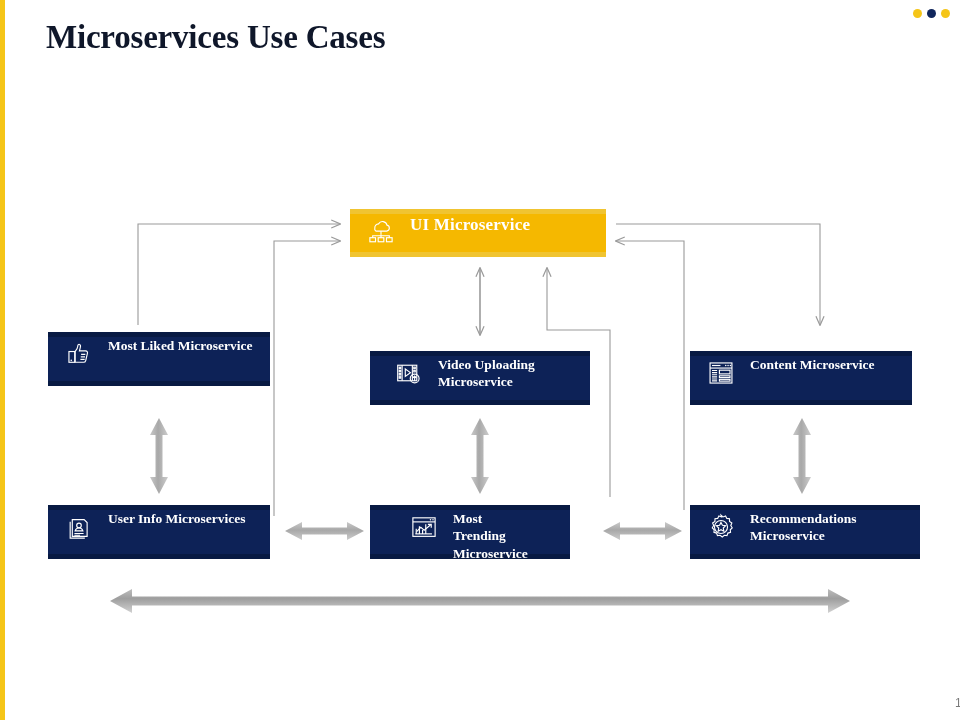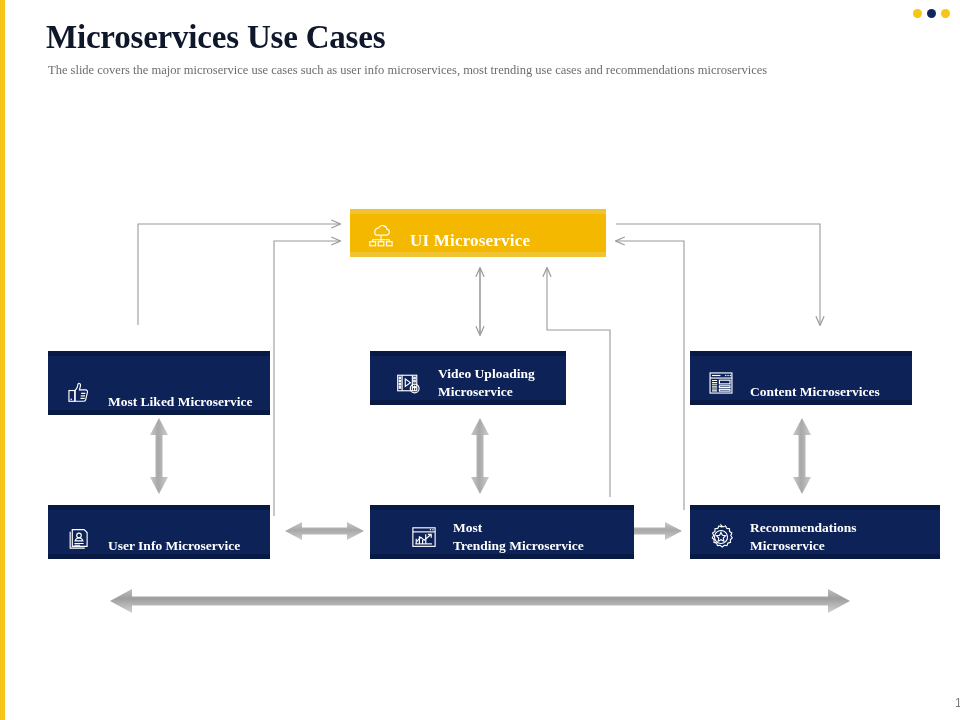--- a/index.html
+++ b/index.html
@@ -38,21 +38,21 @@
   .dot.y{background:#F5C518;}
   .dot.n{background:#10265c;}
 
   
   .node{
     position:absolute;
     box-sizing:border-box;
     background:#0d2257;
     border-top:5px solid #081a43;
     border-bottom:5px solid #081a43;
-    display:flex;align-items:flex-end;
+    display:flex;align-items:flex-start;
     padding-left:14px;
   }
   .node.ui{
     background:#F5B800;
     border-top:5px solid #F0C431;
     border-bottom:5px solid #F0C431;
   }
   .node .ico{
     width:34px;height:34px;flex:0 0 34px;margin-right:12px;
     display:flex;align-items:center;justify-content:center;
@@ -87,21 +87,20 @@
 
   <div class="accent-bar"></div>
 
   <div class="dots">
     <span class="dot y"></span>
     <span class="dot n"></span>
     <span class="dot y"></span>
   </div>
 
   <div class="page-title">Microservices Use Cases</div>
-  <div class="page-subtitle">The slide covers the major microservice use cases such as user info microservices, most trending use cases and recommendations microservices</div>
 
   <svg class="wires" viewBox="0 0 960 720">
     <defs>
       <marker id="thin-arrow" markerWidth="9" markerHeight="9" refX="8" refY="4.5" orient="auto">
         <path d="M0,0.8 L8.4,4.5 L0,8.2" fill="none" stroke="#9a9a9a" stroke-width="1.1"></path>
       </marker>
       <linearGradient id="blockGrad" x1="0" y1="0" x2="0" y2="1">
         <stop offset="0%" stop-color="#c9c9c9"></stop>
         <stop offset="45%" stop-color="#a8a8a8"></stop>
         <stop offset="100%" stop-color="#cccccc"></stop>
@@ -154,33 +153,33 @@
         <path d="M7.6,24.6 V22.4 H26.4 V24.6"></path>
         <path d="M7.6,24.6 h0 M17,21 V24.6"></path>
         <rect x="4.4" y="24.6" width="6.4" height="4.6"></rect>
         <rect x="13.8" y="24.6" width="6.4" height="4.6"></rect>
         <rect x="23.2" y="24.6" width="6.4" height="4.6"></rect>
       </svg>
     </span>
     <span class="lbl">UI Microservice</span>
   </div>
 
-  <div class="node" style="left:48px;top:351px;width:222px;height:64px;">
+  <div class="node" style="left:48px;top:332px;width:222px;height:54px;">
     <span class="ico">
       <svg viewBox="0 0 34 34" width="30" height="30" fill="none" stroke="#ffffff" stroke-width="1.3">
         <path d="M12.6,14.2 C13.8,12.6 15.6,10.4 15.6,8.2 C15.6,6.6 16.6,5.8 17.6,6.2 C18.7,6.6 18.9,8.1 18.5,9.6 L17.5,13.4 H24.6 a2.1,2.1 0 0,1 2.0,2.6 l-2.0,8.4 a2.6,2.6 0 0,1 -2.5,2.0 H12.6 Z"></path>
         <rect x="5.6" y="14.2" width="6.6" height="12.2"></rect>
         <circle cx="8.2" cy="24.2" r="0.9" fill="#ffffff" stroke="none"></circle>
         <path d="M19.4,17.5 H24.2 M19.0,20.3 H23.8 M18.6,23.1 H23.4"></path>
       </svg>
     </span>
     <span class="lbl">Most Liked Microservice</span>
   </div>
 
-  <div class="node" style="left:370px;top:351px;width:196px;height:54px;padding-left:22px;">
+  <div class="node" style="left:370px;top:351px;width:220px;height:54px;padding-left:22px;">
     <span class="ico">
       <svg viewBox="0 0 34 34" width="30" height="30" fill="none" stroke="#ffffff" stroke-width="1.3">
         <rect x="4.2" y="8.2" width="21.6" height="17.6"></rect>
         <path d="M9.2,8.2 V25.8 M20.8,8.2 V25.8"></path>
         <rect x="5.9" y="10.4" width="1.7" height="1.7"></rect>
         <rect x="5.9" y="14.0" width="1.7" height="1.7"></rect>
         <rect x="5.9" y="17.6" width="1.7" height="1.7"></rect>
         <rect x="5.9" y="21.2" width="1.7" height="1.7"></rect>
         <rect x="22.4" y="10.4" width="1.7" height="1.7"></rect>
         <rect x="22.4" y="14.0" width="1.7" height="1.7"></rect>
@@ -200,53 +199,53 @@
         <path d="M6.8,8.5 H16.4"></path>
         <circle cx="22.4" cy="8.5" r="0.85" fill="#ffffff" stroke="none"></circle>
         <circle cx="25.0" cy="8.5" r="0.85" fill="#ffffff" stroke="none"></circle>
         <circle cx="27.6" cy="8.5" r="0.85" fill="#ffffff" stroke="none"></circle>
         <path d="M6.8,14.2 H12.6 M6.8,16.6 H12.6 M6.8,19.0 H12.6 M6.8,21.4 H12.6 M6.8,23.8 H12.6 M6.8,26.0 H12.6"></path>
         <rect x="15.2" y="13.8" width="12.0" height="4.2"></rect>
         <rect x="15.2" y="20.2" width="12.0" height="2.0"></rect>
         <rect x="15.2" y="24.2" width="12.0" height="2.0"></rect>
       </svg>
     </span>
-    <span class="lbl">Content Microservices</span>
+    <span class="lbl">Content Microservice</span>
   </div>
 
   <div class="node" style="left:48px;top:505px;width:222px;height:54px;">
     <span class="ico">
       <svg viewBox="0 0 34 34" width="30" height="30" fill="none" stroke="#ffffff" stroke-width="1.3">
         <path d="M9.4,8.6 H22.8 L26.2,12.0 V27.6 H9.4 Z"></path>
         <path d="M7.0,11.0 V29.6 H23.6"></path>
         <circle cx="17.0" cy="15.2" r="2.6"></circle>
         <path d="M12.6,21.4 a4.6,4.6 0 0,1 8.8,0 Z"></path>
         <path d="M11.8,24.4 H22.2 M11.8,26.4 H18.2"></path>
       </svg>
     </span>
-    <span class="lbl">User Info Microservice</span>
-  </div>
-
-  <div class="node" style="left:370px;top:505px;width:264px;height:54px;padding-left:37px;">
+    <span class="lbl">User Info Microservices</span>
+  </div>
+
+  <div class="node" style="left:370px;top:505px;width:200px;height:54px;padding-left:37px;">
     <span class="ico">
       <svg viewBox="0 0 34 34" width="30" height="30" fill="none" stroke="#ffffff" stroke-width="1.3">
         <rect x="4.4" y="6.6" width="25.2" height="21.0"></rect>
         <path d="M4.4,11.2 H29.6"></path>
         <circle cx="24.4" cy="8.9" r="0.85" fill="#ffffff" stroke="none"></circle>
         <circle cx="27.2" cy="8.9" r="0.85" fill="#ffffff" stroke="none"></circle>
         <path d="M8.2,24.8 V19.0 M11.8,24.8 V16.2 M15.4,24.8 V20.4 M19.0,24.8 V14.0"></path>
         <path d="M7.2,24.8 H26.0"></path>
         <path d="M8.6,22.2 L13.4,17.4 L17.2,20.6 L24.6,14.4"></path>
         <path d="M21.4,14.0 H25.2 V17.8"></path>
       </svg>
     </span>
     <span class="lbl">Most<br>Trending Microservice</span>
   </div>
 
-  <div class="node" style="left:690px;top:505px;width:250px;height:54px;">
+  <div class="node" style="left:690px;top:505px;width:230px;height:54px;">
     <span class="ico">
       <svg viewBox="0 0 34 34" width="30" height="30" fill="none" stroke="#ffffff" stroke-width="1.3">
         <path d="M17,3.6 l2.3,2.0 l2.9,-1.0 l1.4,2.7 l3.0,0.4 l0.1,3.1 l2.6,1.7 l-1.2,2.8 l1.6,2.6 l-2.2,2.2 l0.3,3.0 l-3.0,0.8 l-1.0,2.9 l-3.0,-0.4 l-2.4,1.9 l-2.4,-1.9 l-3.0,0.4 l-1.0,-2.9 l-3.0,-0.8 l0.3,-3.0 l-2.2,-2.2 l1.6,-2.6 l-1.2,-2.8 l2.6,-1.7 l0.1,-3.1 l3.0,-0.4 l1.4,-2.7 l2.9,1.0 z"></path>
         <circle cx="17" cy="17" r="7.4"></circle>
         <path d="M17,11.8 l1.6,3.3 l3.6,0.5 l-2.6,2.5 l0.6,3.6 l-3.2,-1.7 l-3.2,1.7 l0.6,-3.6 l-2.6,-2.5 l3.6,-0.5 z"></path>
       </svg>
     </span>
     <span class="lbl">Recommendations<br>Microservice</span>
   </div>
 

